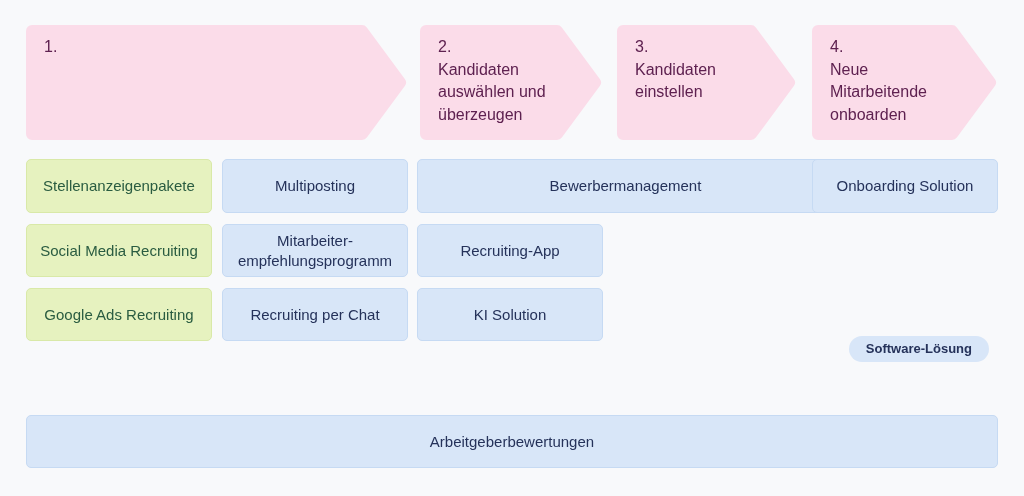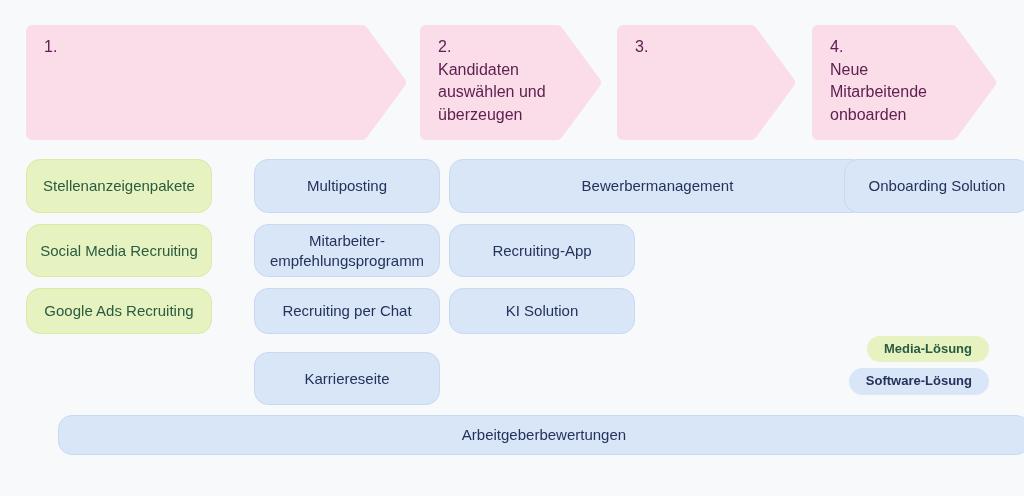--- a/index.html
+++ b/index.html
@@ -24,45 +24,44 @@
   }
   .a1{left:26px;width:382px;}
   .a2{left:420px;width:183px;}
   .a3{left:617px;width:180px;}
   .a4{left:812px;width:186px;}
   
   .box{
     position:absolute;
     display:flex;align-items:center;justify-content:center;
     text-align:center;
-    border-radius:14px;
+    border-radius:5px;
     font-size:15px;font-weight:500;line-height:1.32;
     padding:4px 8px;box-sizing:border-box;
   }
   .media{
     background:var(--green-fill);
     border:1px solid var(--green-border);
     color:var(--green-text);
   }
   .software{
     background:var(--blue-fill);
     border:1px solid var(--blue-border);
     color:var(--blue-text);
-    margin-left:32px;
   }
   .c1{left:26px;width:186px;}
   .c2{left:222px;width:186px;}
   .c3{left:417px;width:186px;}
   .c3w{left:417px;width:417px;}
   .c4{left:812px;width:186px;}
   .r1{top:159px;height:54px;}
   .r2{top:224px;height:53px;}
-  .r3{top:288px;height:46px;}
+  .r3{top:288px;height:53px;}
   .r4{top:352px;height:53px;}
-  .rbottom{top:415px;height:40px;left:26px;width:972px;}
+  .rbottom{top:415px;height:53px;left:26px;width:972px;}
   
   .legend{
     position:absolute;top:336px;right:35px;
     display:flex;flex-direction:column;align-items:flex-end;gap:6px;
   }
   .pill{
     border-radius:999px;
     padding:6px 17px;
     font-size:13px;font-weight:700;line-height:1.1;
     white-space:nowrap;
@@ -93,48 +92,47 @@
       <div>Kandidaten auswählen und überzeugen</div>
     </div>
   </div>
 
   <div class="arrow a3">
     <svg width="180" height="115" viewBox="0 0 180 115">
       <path d="M6,6 H134 L172,57.5 L134,109 H6 Z"></path>
     </svg>
     <div class="arrow-text">
       <div>3.</div>
+      <div>Kandidaten einstellen</div>
     </div>
   </div>
 
   <div class="arrow a4">
     <svg width="186" height="115" viewBox="0 0 186 115">
       <path d="M6,6 H140 L178,57.5 L140,109 H6 Z"></path>
     </svg>
     <div class="arrow-text">
       <div>4.</div>
       <div>Neue Mitarbeitende onboarden</div>
     </div>
   </div>
 
   <div class="box media c1 r1">Stellenanzeigenpakete</div>
   <div class="box media c1 r2">Social Media Recruiting</div>
   <div class="box media c1 r3">Google Ads Recruiting</div>
 
   <div class="box software c2 r1">Multiposting</div>
   <div class="box software c2 r3">Recruiting per Chat</div>
   <div class="box software c2 r2">Mitarbeiter-empfehlungsprogramm</div>
-  <div class="box software c2 r4">Karriereseite</div>
 
   <div class="box software c3w r1">Bewerbermanagement</div>
   <div class="box software c3 r2">Recruiting-App</div>
   <div class="box software c3 r3">KI Solution</div>
 
   <div class="box software c4 r1">Onboarding Solution</div>
 
   <div class="box software rbottom">Arbeitgeberbewertungen</div>
 
   <div class="legend">
-    <div class="pill media">Media-Lösung</div>
     <div class="pill software">Software-Lösung</div>
   </div>
 
 </div>
 
 </body></html>

